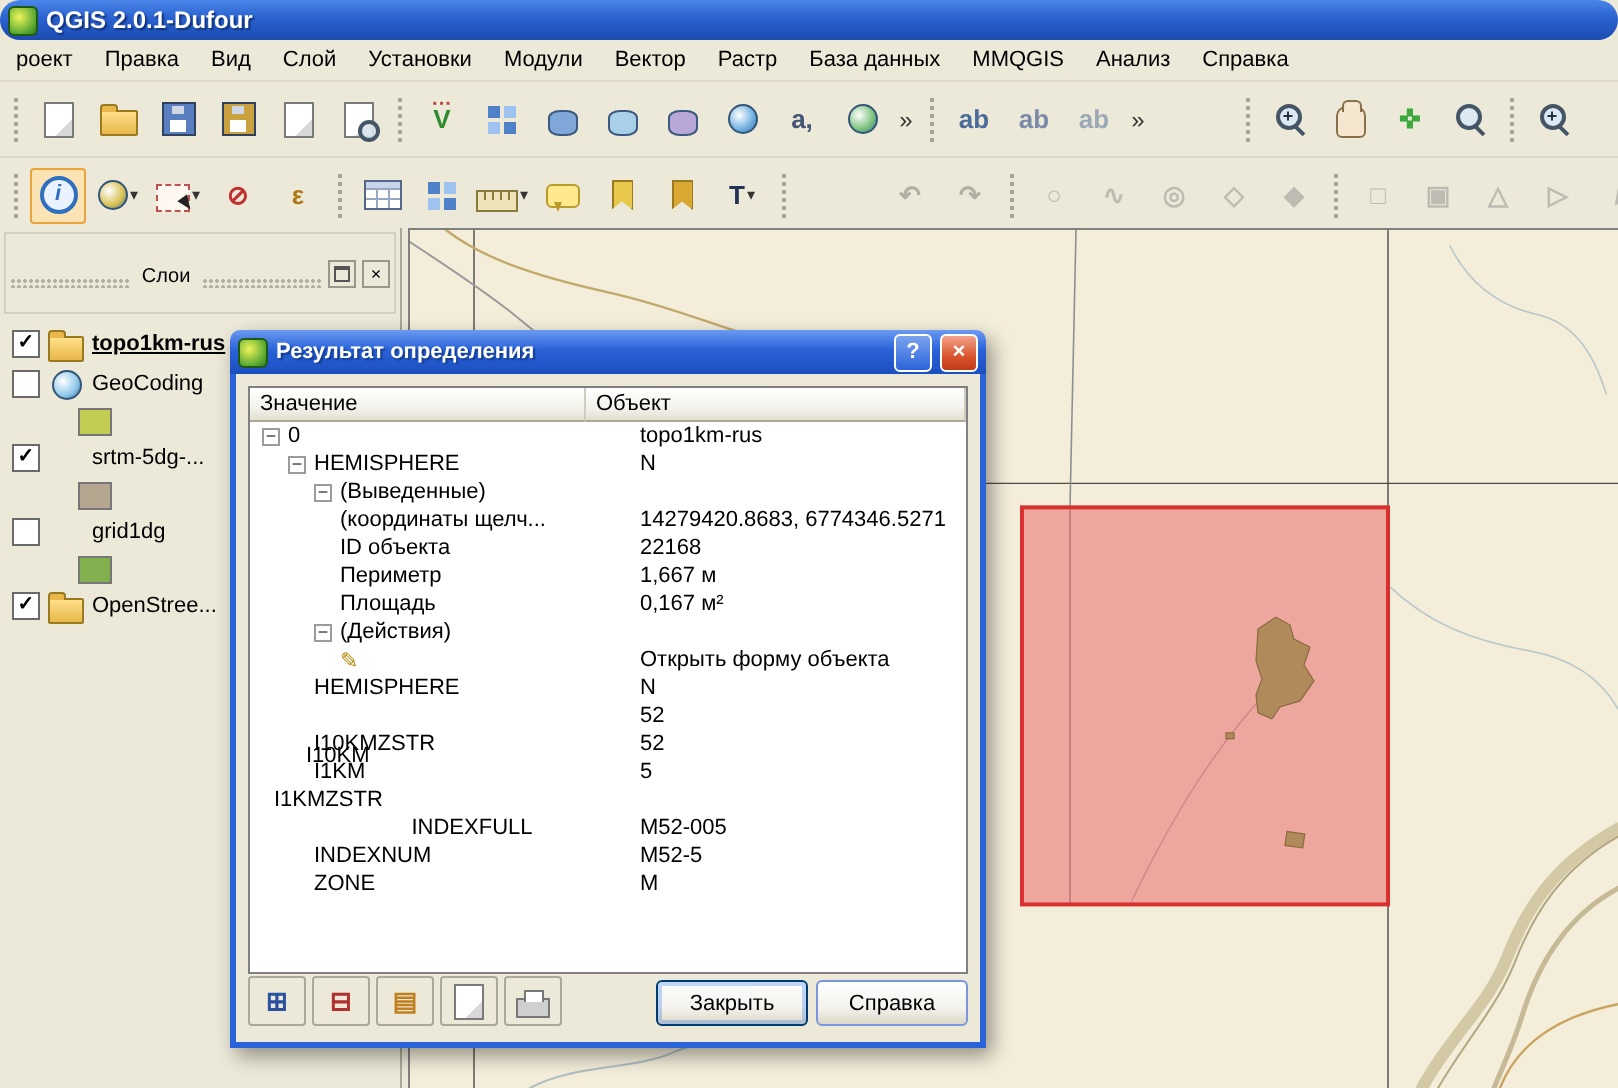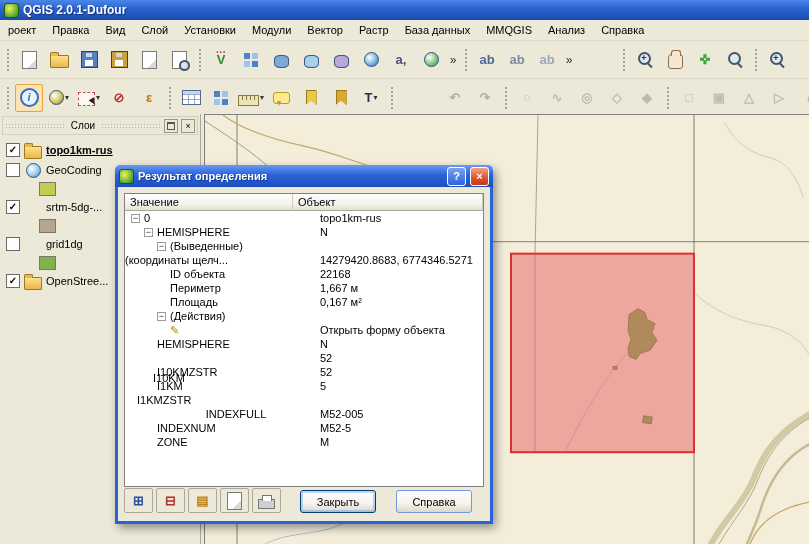--- a/index.html
+++ b/index.html
@@ -1,21 +1,21 @@
 <!DOCTYPE html>
 <html><head>
 <meta charset="utf-8">
 <style>
   html,body{margin:0;padding:0;}
   .window{position:relative;width:809px;height:544px;overflow:hidden;background:#ECE9D8;
     font-family:"Liberation Sans",sans-serif;font-size:11px;color:#000;}
 
   
   .titlebar{height:20px;display:flex;align-items:center;gap:4px;padding:0 4px;
-    background:linear-gradient(180deg,#4a86e8 0%,#2a62d0 45%,#1b4cb0 100%);}
+    background:linear-gradient(180deg,#4a86e8 0%,#2a62d0 45%,#1b4cb0 100%);border-radius:10px;}
   .appicon{width:13px;height:13px;border-radius:3px;flex:none;
     background:radial-gradient(circle at 35% 35%,#eef45a,#58a832 70%,#2f7a1e);border:1px solid #1e5a14;}
   .apptitle{color:#fff;font-weight:bold;font-size:12px;text-shadow:1px 1px 1px #10307a;}
 
   
   .menubar{height:20px;display:flex;align-items:center;background:#ECE9D8;border-bottom:1px solid #e0dcc8;}
   .menu-item{padding:3px 8px;cursor:default;white-space:nowrap;}
 
   
   .toolbar{height:37px;display:flex;align-items:center;background:#ECE9D8;border-bottom:1px solid #dcd8c6;padding:0 2px;}
@@ -70,21 +70,21 @@
   .sh-selrect::after{content:"";position:absolute;right:-3px;bottom:-3px;border:3px solid transparent;
     border-top:7px solid #222;transform:rotate(-35deg);}
   .sh-vpt{width:16px;height:15px;color:#2e8b2e;font-weight:bold;font-size:13px;line-height:15px;text-align:center;}
   .sh-vpt::after{content:"···";position:absolute;top:-7px;left:3px;color:#c04040;font-size:10px;}
   .sh-printer{width:15px;height:8px;background:#cfcfcf;border:1px solid #777;margin-top:7px;}
   .sh-printer::before{content:"";position:absolute;left:3px;top:-5px;width:8px;height:5px;background:#fff;border:1px solid #777;border-bottom:none;}
 
   
   .main{position:absolute;top:114px;left:0;right:0;bottom:0;display:flex;}
   .panel{width:201px;flex:none;background:#ECE9D8;border-right:1px solid #aca899;box-sizing:border-box;padding:1px;}
-  .panel-head{height:15px;display:flex;align-items:center;gap:3px;padding:1px 2px;margin:1px;border:1px solid #d4d0be;background:#ECE9D8;}
+  .panel-head{height:15px;display:flex;align-items:flex-end;gap:3px;padding:12px 2px;margin:1px;border:1px solid #d4d0be;background:#ECE9D8;}
   .grip-dots{flex:1;height:5px;background-image:radial-gradient(#b4b0a0 40%,transparent 45%);background-size:3px 3px;}
   .panel-title{padding:0 3px;font-size:10px;}
   .phbtn{width:12px;height:12px;border:1px solid #9a968a;background:#ECE9D8;display:flex;align-items:center;justify-content:center;
     font-size:9px;line-height:10px;flex:none;}
   .phbtn.float i{display:block;width:6px;height:5px;border:1px solid #555;border-top-width:2px;}
   .layers{padding:4px 2px;}
   .layer{display:flex;align-items:center;gap:4px;height:20px;padding-left:3px;}
   .cb{width:12px;height:12px;border:1px solid #6a6a6a;background:#fff;display:flex;align-items:center;justify-content:center;
     font-size:10px;font-weight:bold;line-height:10px;flex:none;}
   .licon{width:18px;display:flex;justify-content:center;flex:none;}
@@ -118,21 +118,21 @@
   .th2{flex:1;}
   .trow{display:flex;height:14px;align-items:center;}
   .tc1{width:190px;flex:none;display:flex;align-items:center;box-sizing:border-box;white-space:nowrap;overflow:hidden;}
   .tc2{flex:1;white-space:nowrap;overflow:hidden;padding-left:5px;}
   .exp{width:9px;height:9px;border:1px solid #9b9b9b;background:#fff;margin-right:4px;display:inline-flex;align-items:center;
     justify-content:center;font-size:9px;line-height:7px;color:#333;flex:none;box-sizing:border-box;}
   .pencil{color:#b58900;margin-right:4px;font-size:11px;}
   .dlg-tools{position:absolute;left:6px;bottom:8px;display:flex;gap:3px;}
   .tbtn{width:27px;height:23px;border:1px solid #aca899;border-radius:2px;background:#ece9d8;display:flex;align-items:center;justify-content:center;}
   .tbtn .sh-glyph{font-size:13px;}
-  .dlg-btns{position:absolute;right:18px;bottom:8px;display:flex;gap:20px;}
+  .dlg-btns{position:absolute;right:6px;bottom:8px;display:flex;gap:4px;}
   .pbtn{min-width:76px;height:23px;font-size:11px;font-family:"Liberation Sans",sans-serif;
     background:linear-gradient(#fefefe,#f4f3ee 60%,#dcd8c8);border:1px solid #7a96df;border-radius:3px;}
   .pbtn.default{border-color:#003c74;box-shadow:inset 0 0 0 2px rgba(80,140,230,.35);}
 </style>
 </head>
 <body>
 
 <div class="window">
 
   <div class="titlebar">
@@ -432,21 +432,21 @@
               <div class="tc2">N</div>
             </div>
             <div class="trow">
               <div class="tc1" style="padding-left: 32px;">
                 <span class="exp">−</span>
                 <span>(Выведенные)</span>
               </div>
               <div class="tc2"></div>
             </div>
             <div class="trow">
-              <div class="tc1" style="">
+              <div class="tc1" style="padding-left: 45px;">
                 <span>(координаты щелч...</span>
               </div>
               <div class="tc2">14279420.8683, 6774346.5271</div>
             </div>
             <div class="trow">
               <div class="tc1" style="padding-left: 45px;">
                 <span>ID объекта</span>
               </div>
               <div class="tc2">22168</div>
             </div>

